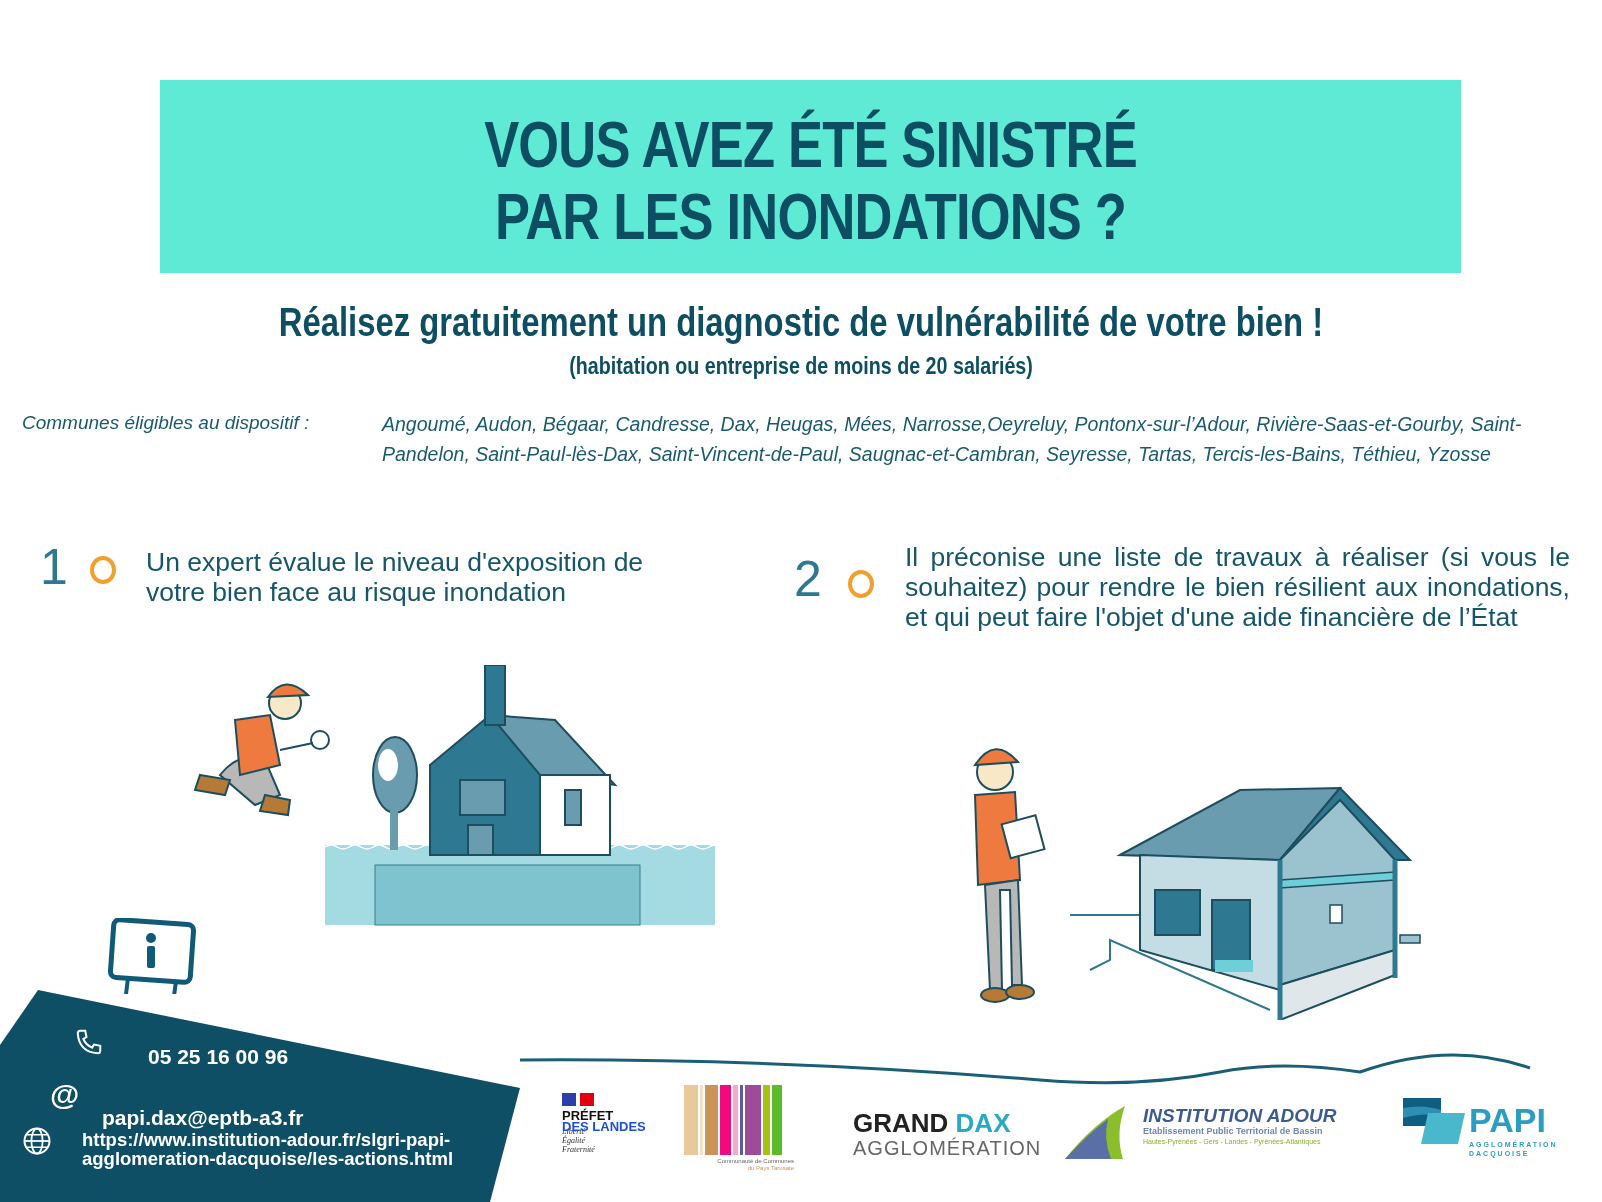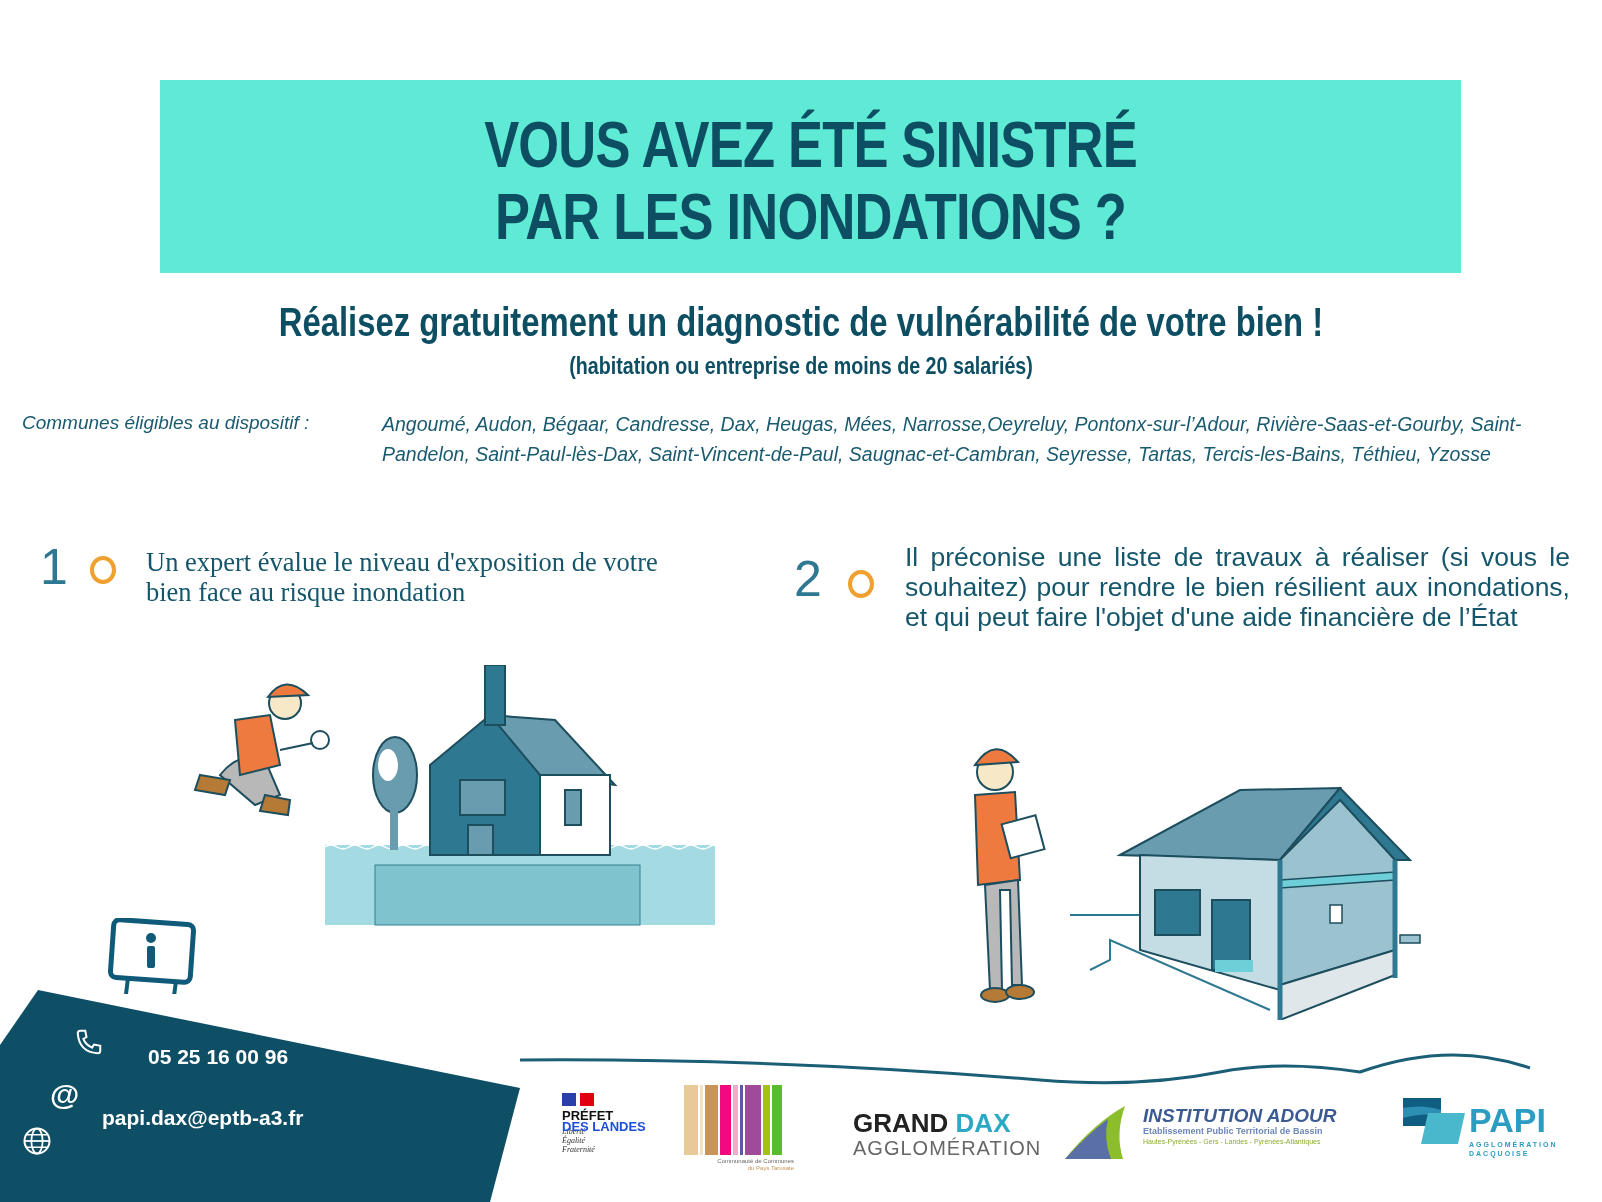--- a/index.html
+++ b/index.html
@@ -8,21 +8,21 @@
   .banner .line { position:absolute; left:0; width:100%; text-align:center; font-family:"Liberation Sans", sans-serif; font-weight:bold; color:#0d4e63; font-size:64px; letter-spacing:-1px; transform:scaleX(0.82); transform-origin:center; white-space:nowrap; }
   .banner .l1 { top:28px; }
   .banner .l2 { top:100px; }
   .subtitle { position:absolute; left:0; width:1602px; top:300px; text-align:center; font-weight:bold; font-size:40px; color:#0d4e63; transform:scaleX(0.82); transform-origin:center; white-space:nowrap; }
   .subnote { position:absolute; left:0; width:1602px; top:352px; text-align:center; font-weight:bold; font-size:24px; color:#0d4e63; transform:scaleX(0.82); transform-origin:center; white-space:nowrap; }
   .communes-label { position:absolute; left:22px; top:412px; font-style:italic; font-size:19px; color:#1a5a6e; white-space:nowrap; }
   .communes-list { position:absolute; left:382px; top:409px; width:1170px; font-style:italic; font-size:19.5px; line-height:30px; color:#1a5a6e; }
   .step-num { position:absolute; font-size:50px; color:#2f7891; font-family:"Liberation Sans", sans-serif; }
   .step-ring { position:absolute; width:18px; height:20px; border:4px solid #f0a02e; border-radius:50%; }
   .step-text { position:absolute; font-size:26.5px; line-height:30px; color:#15566b; }
-  .step1 .step-text { left:146px; top:547px; width:540px;font-family:Liberation Serif, serif; }
+  .step1 .step-text { left:146px; top:547px; width:540px; }
   .step2 .step-text { left:905px; top:542px; width:665px; text-align:justify; text-align-last:left; }
   .illus { position:absolute; }
   .contact { position:absolute; left:0; top:990px; width:530px; height:212px; }
   .contact-text { position:absolute; color:#ffffff; font-weight:bold; }
   .phone-num { left:118px; top:1045px; font-size:21px;margin-left:30px; }
   .email { left:102px; top:1088px; font-size:21px;margin-top:18px; }
   .url { left:82px; top:1130px; font-size:18.5px; line-height:19px; width:420px; }
   .logo-text { position:absolute; white-space:nowrap; }
 </style>
 </head>
@@ -131,20 +131,22 @@
 <div class="contact-text email">papi.dax@eptb-a3.fr</div>
 
 <svg style="position:absolute;left:22px;top:1126px;" width="30" height="30" viewBox="0 0 24 24">
   <circle cx="12" cy="12" r="10" fill="none" stroke="#ffffff" stroke-width="1.6"></circle>
   <ellipse cx="12" cy="12" rx="4.5" ry="10" fill="none" stroke="#ffffff" stroke-width="1.4"></ellipse>
   <line x1="2" y1="12" x2="22" y2="12" stroke="#ffffff" stroke-width="1.4"></line>
   <line x1="4" y1="7" x2="20" y2="7" stroke="#ffffff" stroke-width="1.2"></line>
   <line x1="4" y1="17" x2="20" y2="17" stroke="#ffffff" stroke-width="1.2"></line>
 </svg>
 <div class="contact-text url">
+  <div>https://www.institution-adour.fr/slgri-papi-</div>
+  <div>agglomeration-dacquoise/les-actions.html</div>
 </div>
 
 <svg style="position:absolute;left:520px;top:1050px;" width="1070" height="40" viewBox="0 0 1070 40">
   <path d="M0 10 Q250 8 520 30 Q620 38 700 22 Q760 10 840 22 Q930 -10 1010 18" fill="none" stroke="#1b5f77" stroke-width="3"></path>
 </svg>
 
 <div style="position:absolute;left:562px;top:1093px;">
   <div style="display:flex;height:13px;width:32px;">
     <div style="flex:1;background:#2b3fa8;"></div>
       <div style="width:4px;background:#fff;"></div>

